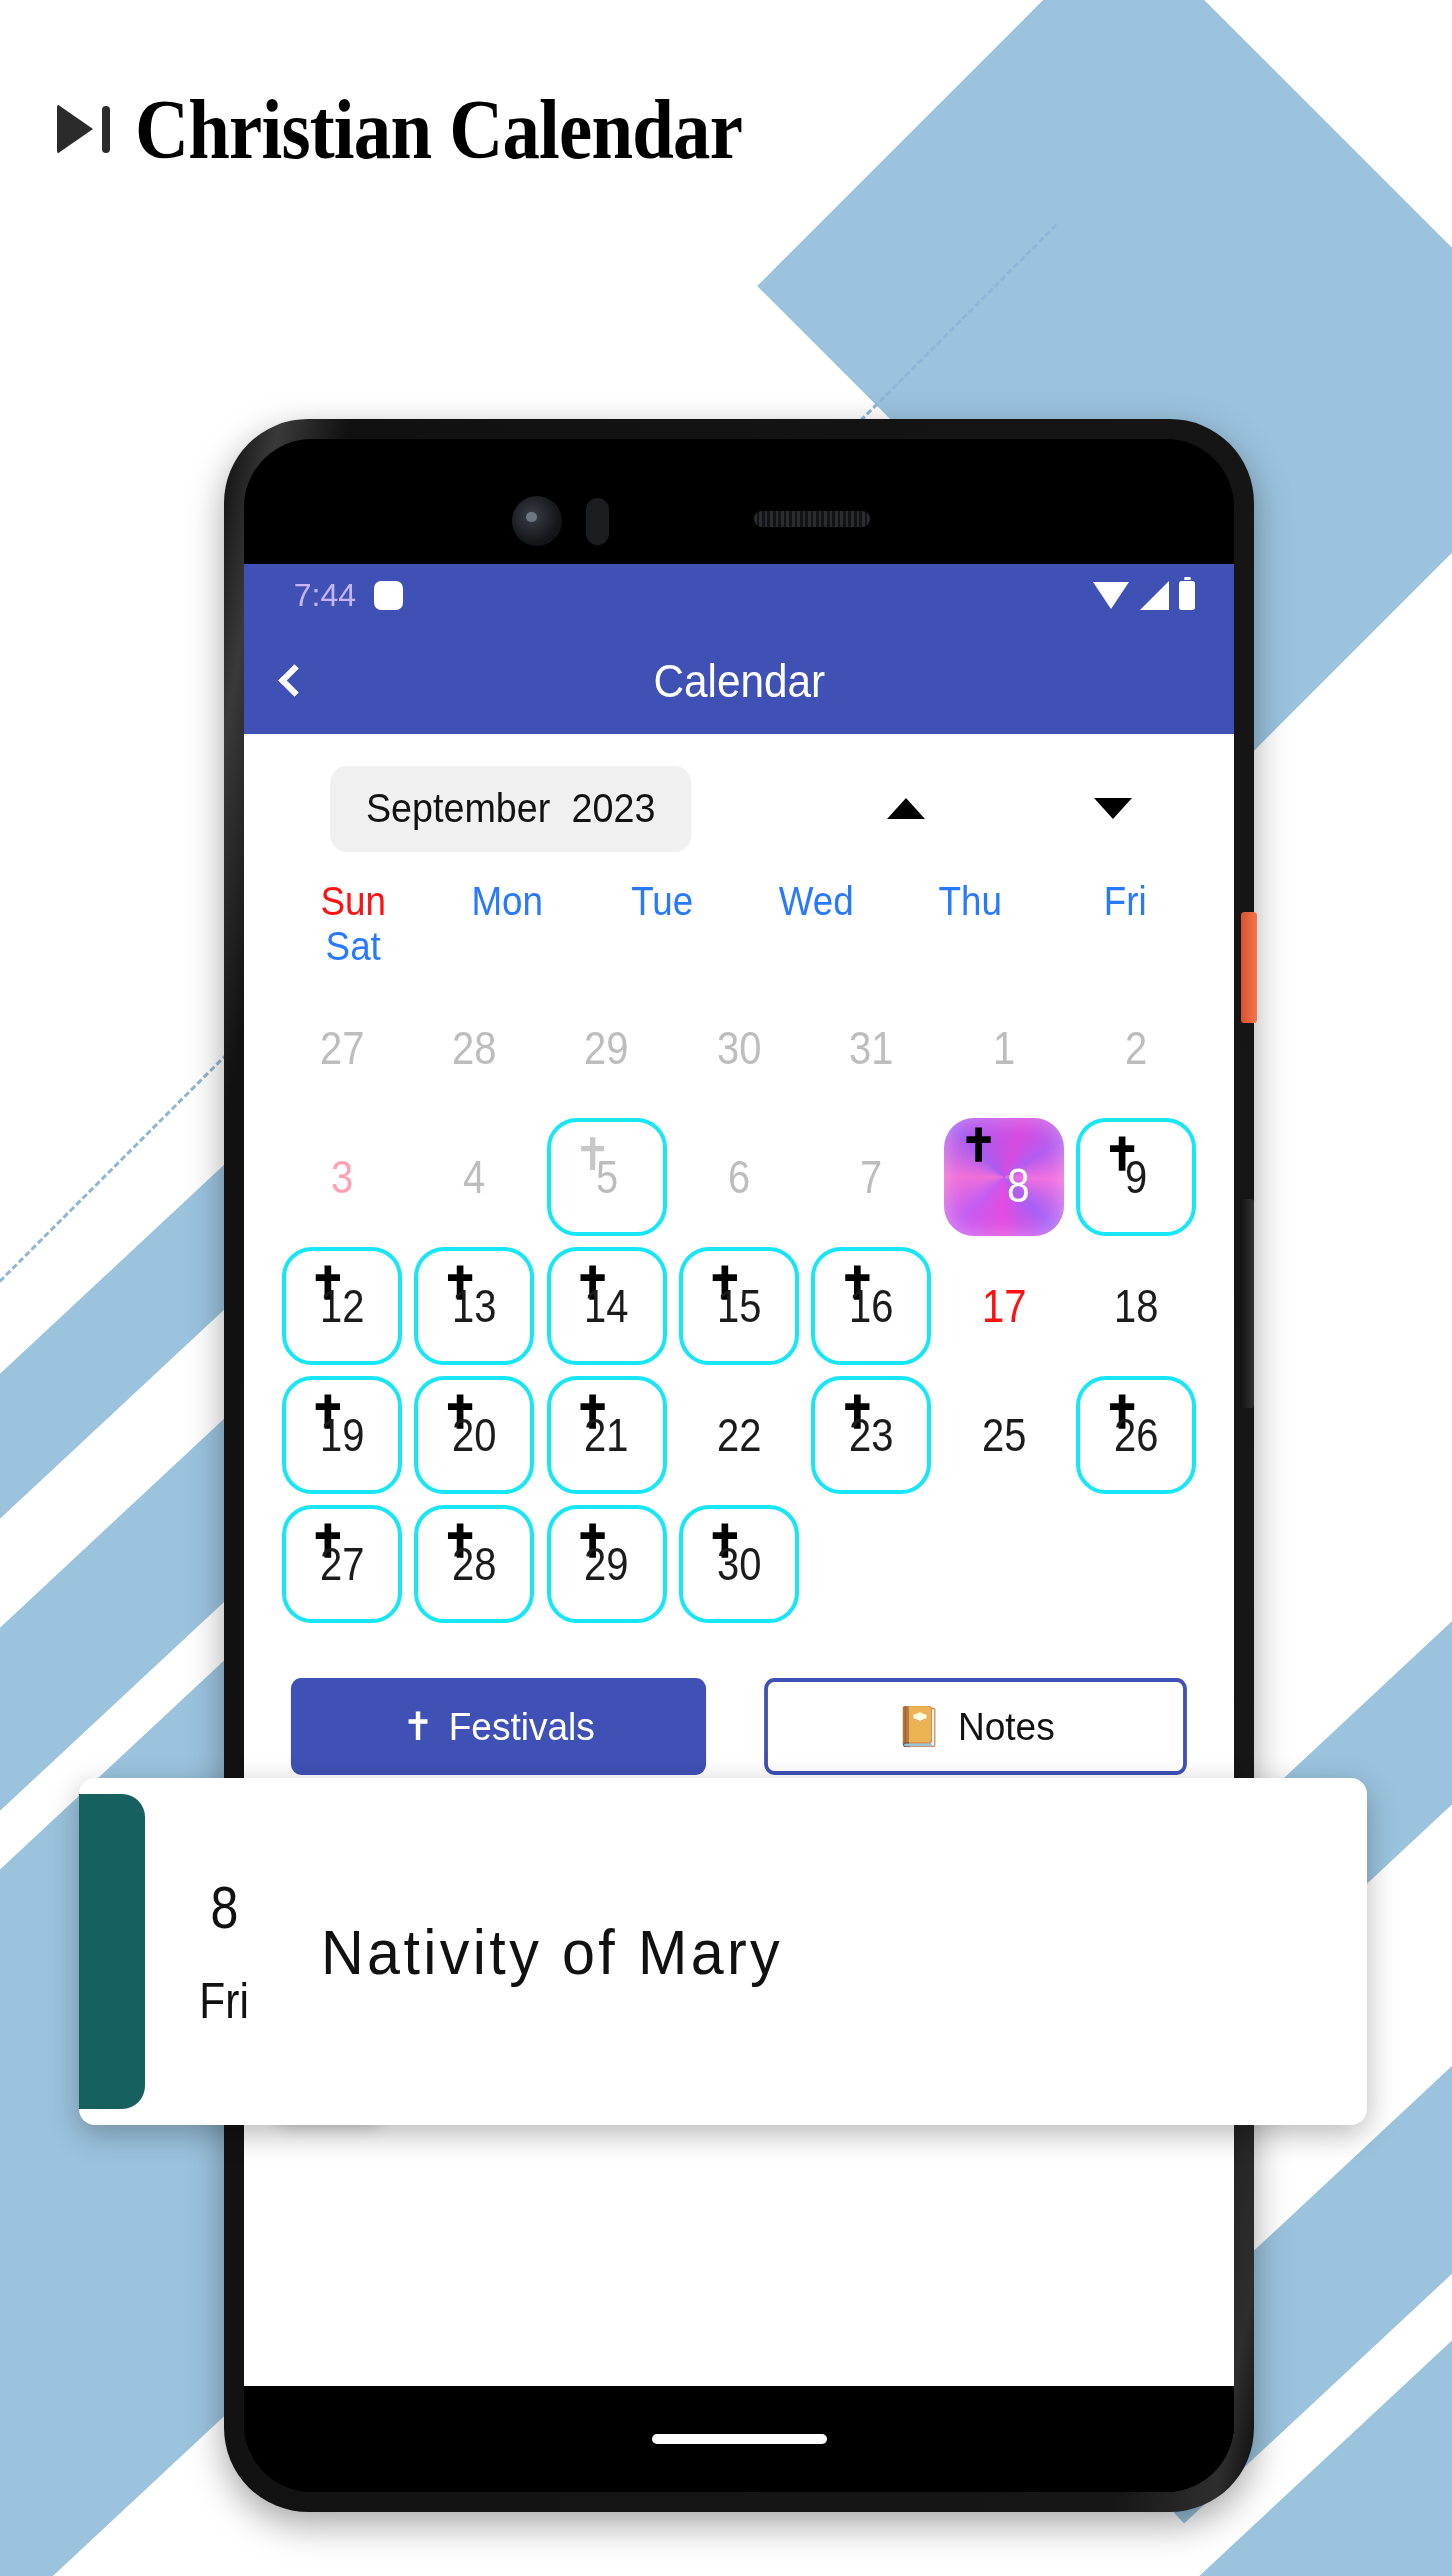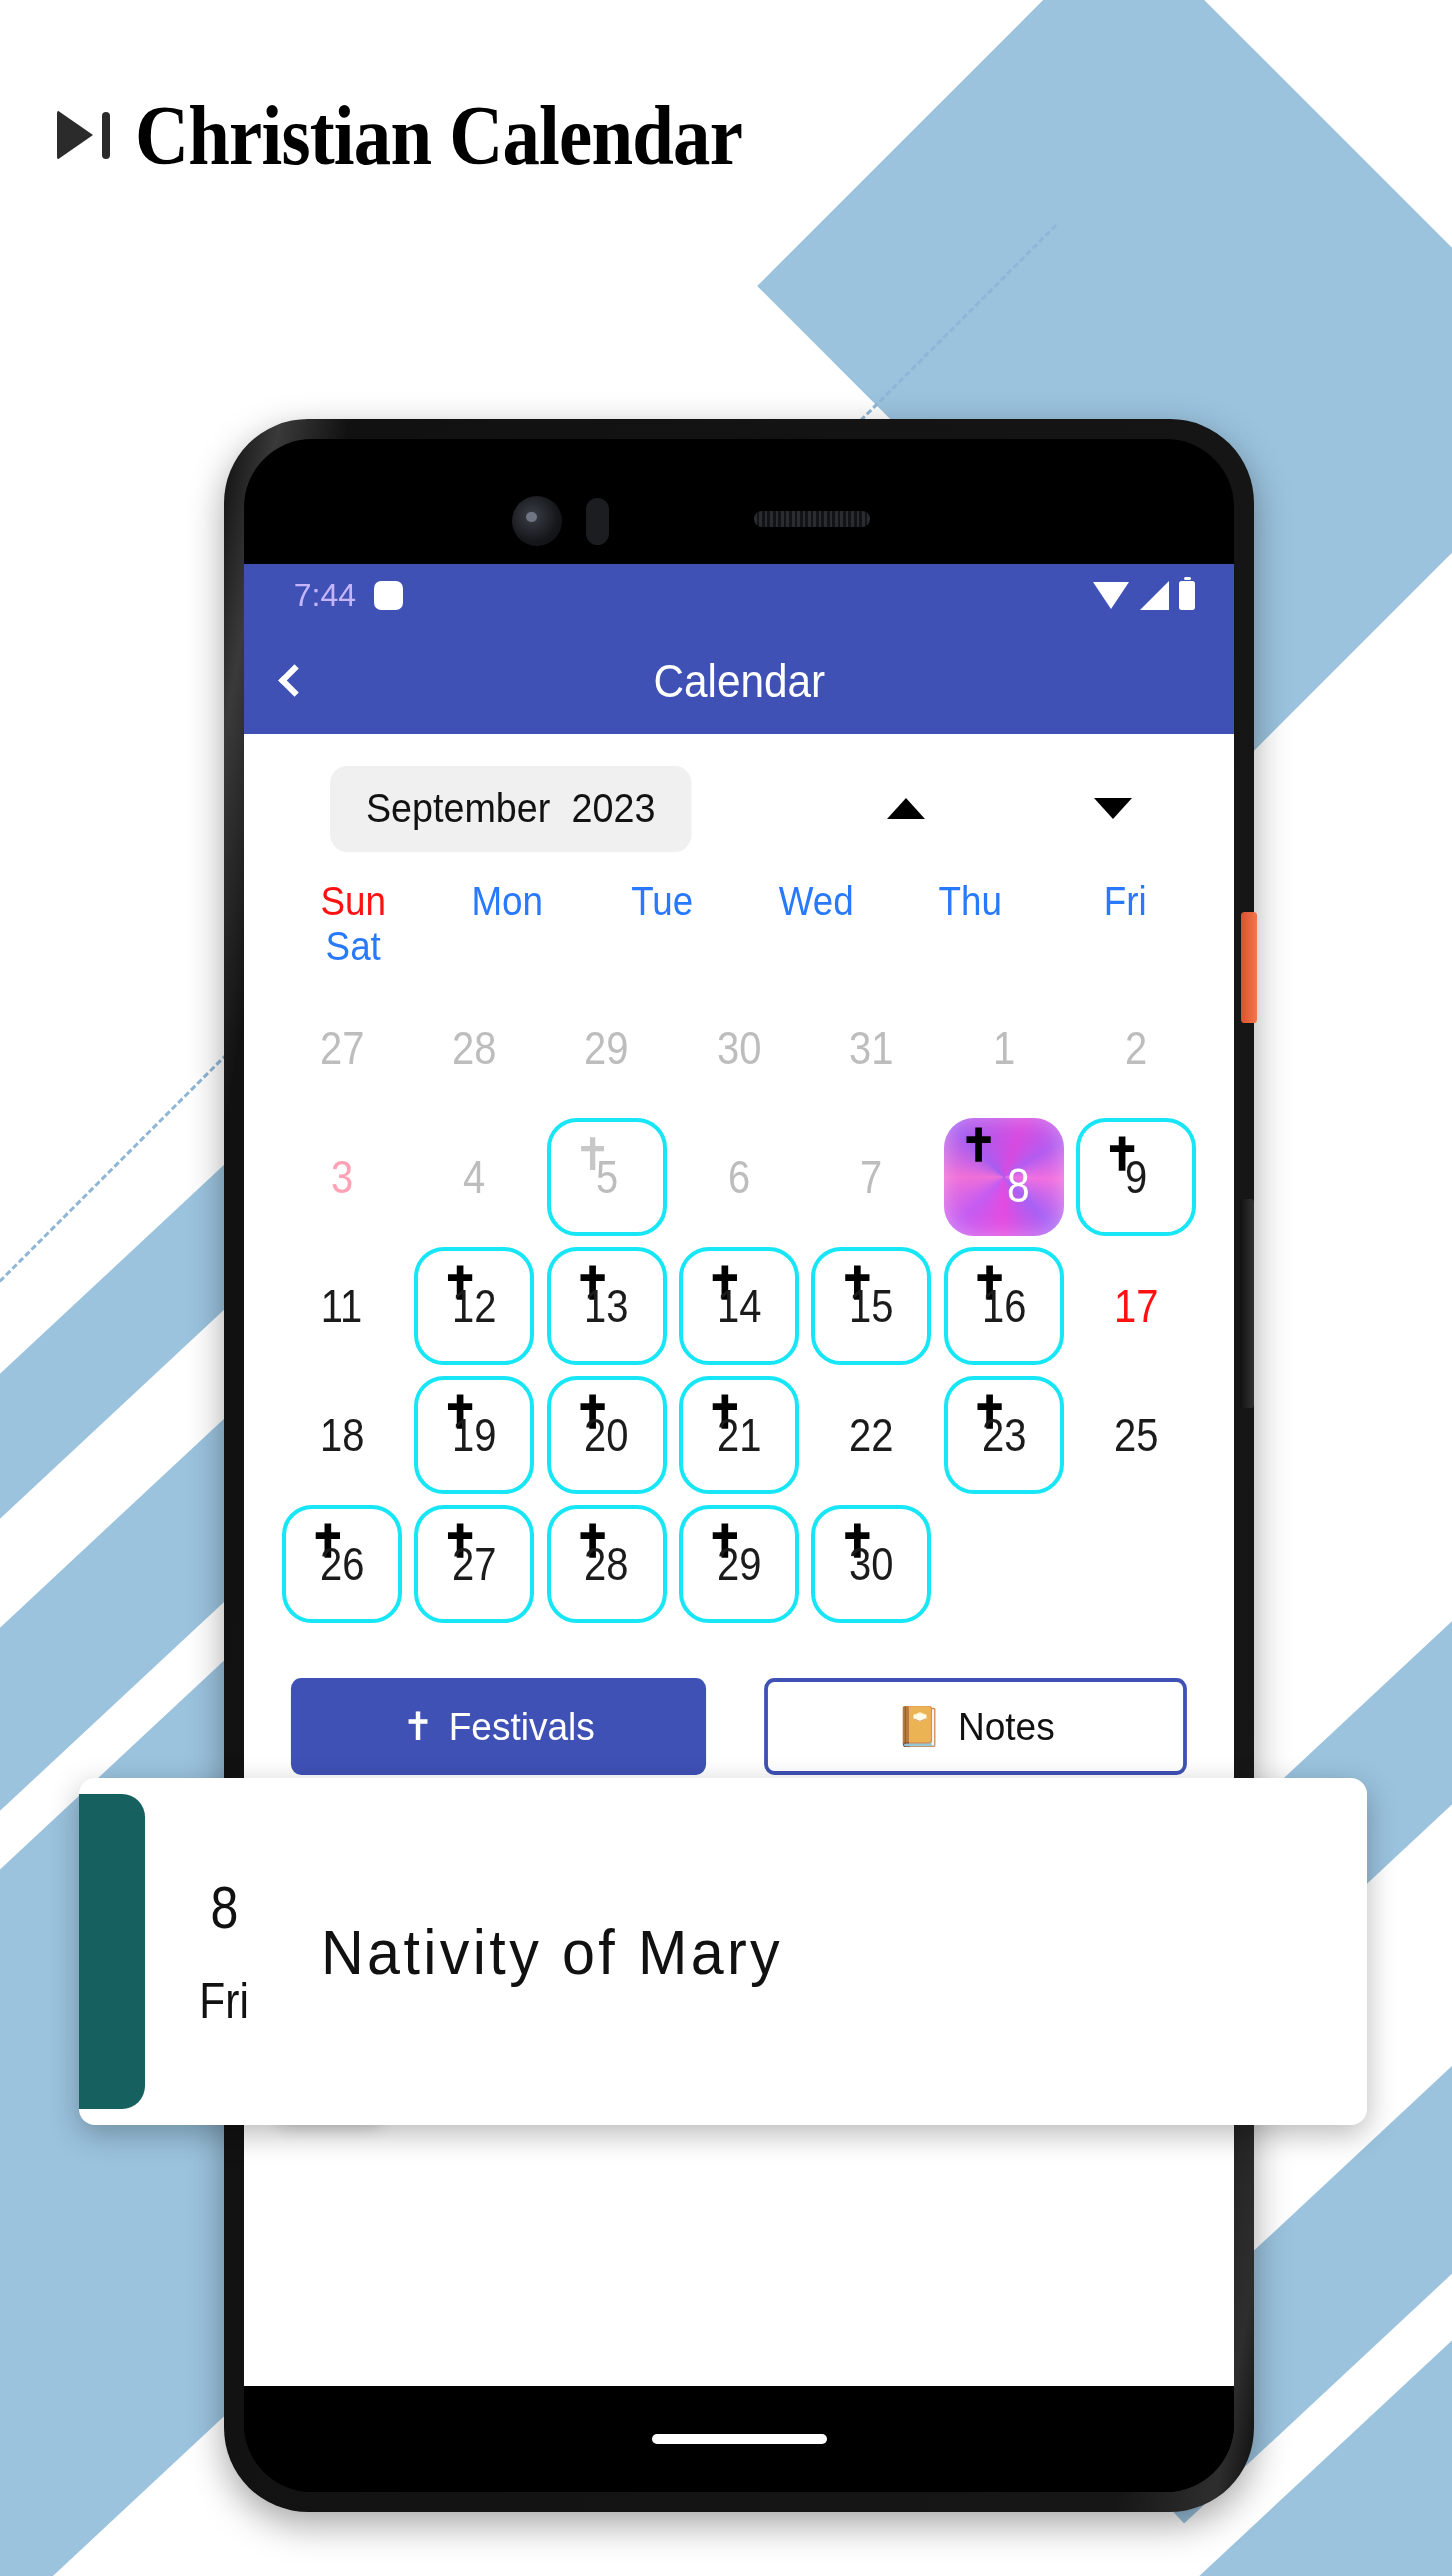--- a/index.html
+++ b/index.html
@@ -59,21 +59,21 @@
     transform:rotate(-43deg);
     transform-origin:right center;
   }
   .band-r.r1 { top:1395px; }
   .band-r.r2 { top:1843px; height:152px; }
   .band-r.r3 { top:2165px; height:411px; width:984px; }
 
   
   .header {
     position:absolute; z-index:6;
-    top:86px; left:45px;
+    top:80px; left:45px;
     display:flex; align-items:center; gap:25px;padding-left:12px;
   }
   .logo-icon { display:flex; align-items:center; gap:9px; }
   .logo-tri {
     width:0;height:0;
     border-left:36px solid #2b2b2b;
     border-top:25px solid transparent;
     border-bottom:25px solid transparent;
     border-radius:3.6px;
   }
@@ -513,25 +513,20 @@
               <span class="daynum white">8</span>
             </div>
           </div>
           <div class="cell">
             <div class="daybox marked">
               <span class="cross">✝</span>
               <span class="daynum">9</span>
             </div>
           </div>
           <div class="cell">
-            <div class="daybox">
-              <span class="daynum">11</span>
-            </div>
-          </div>
-          <div class="cell">
             <div class="daybox marked">
               <span class="cross">✝</span>
               <span class="daynum">12</span>
             </div>
           </div>
           <div class="cell">
             <div class="daybox marked">
               <span class="cross">✝</span>
               <span class="daynum">13</span>
             </div>

